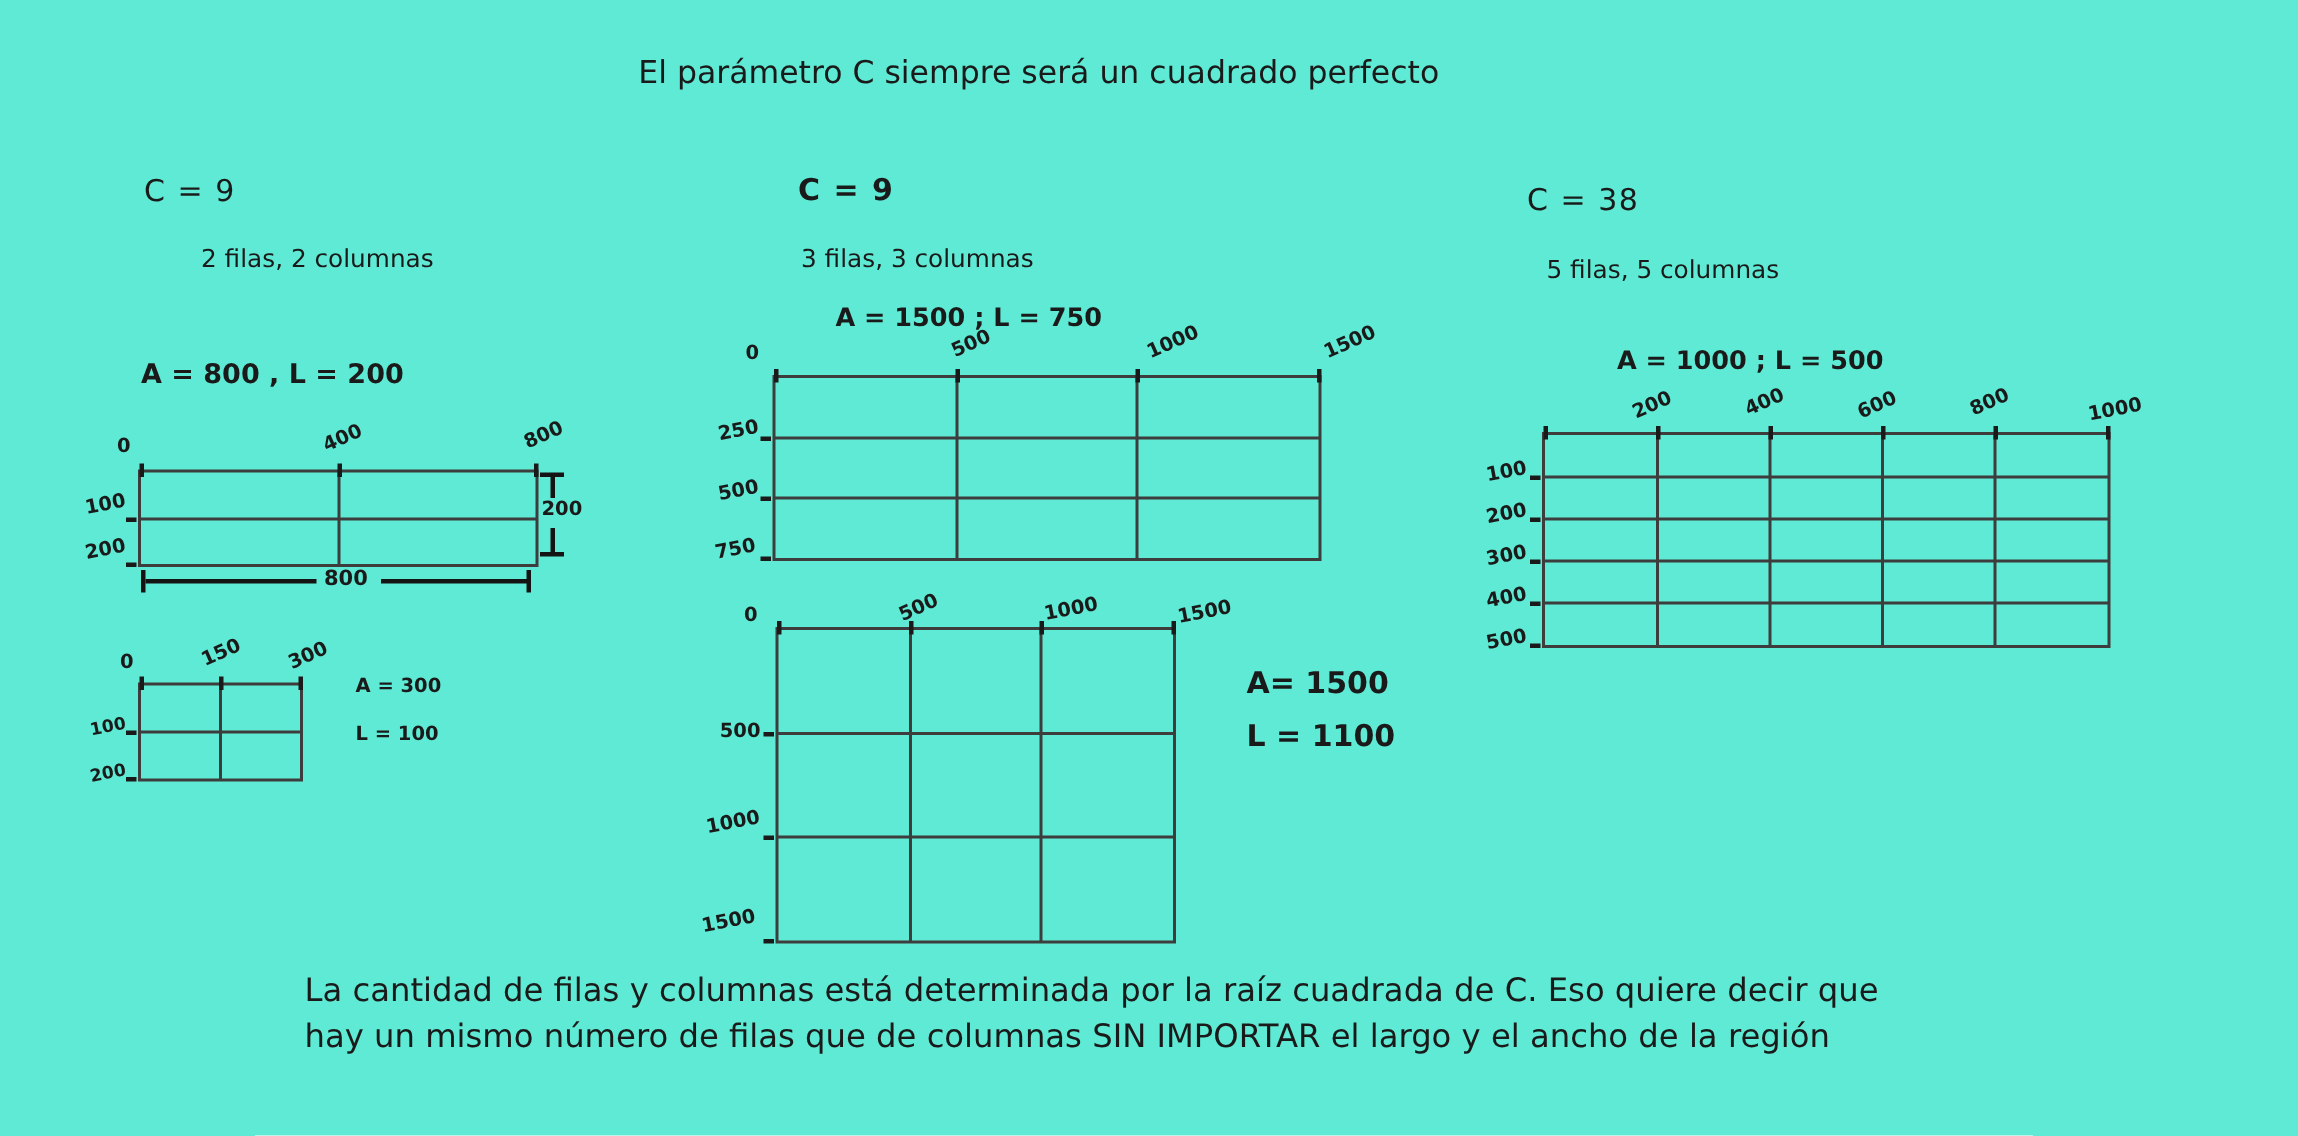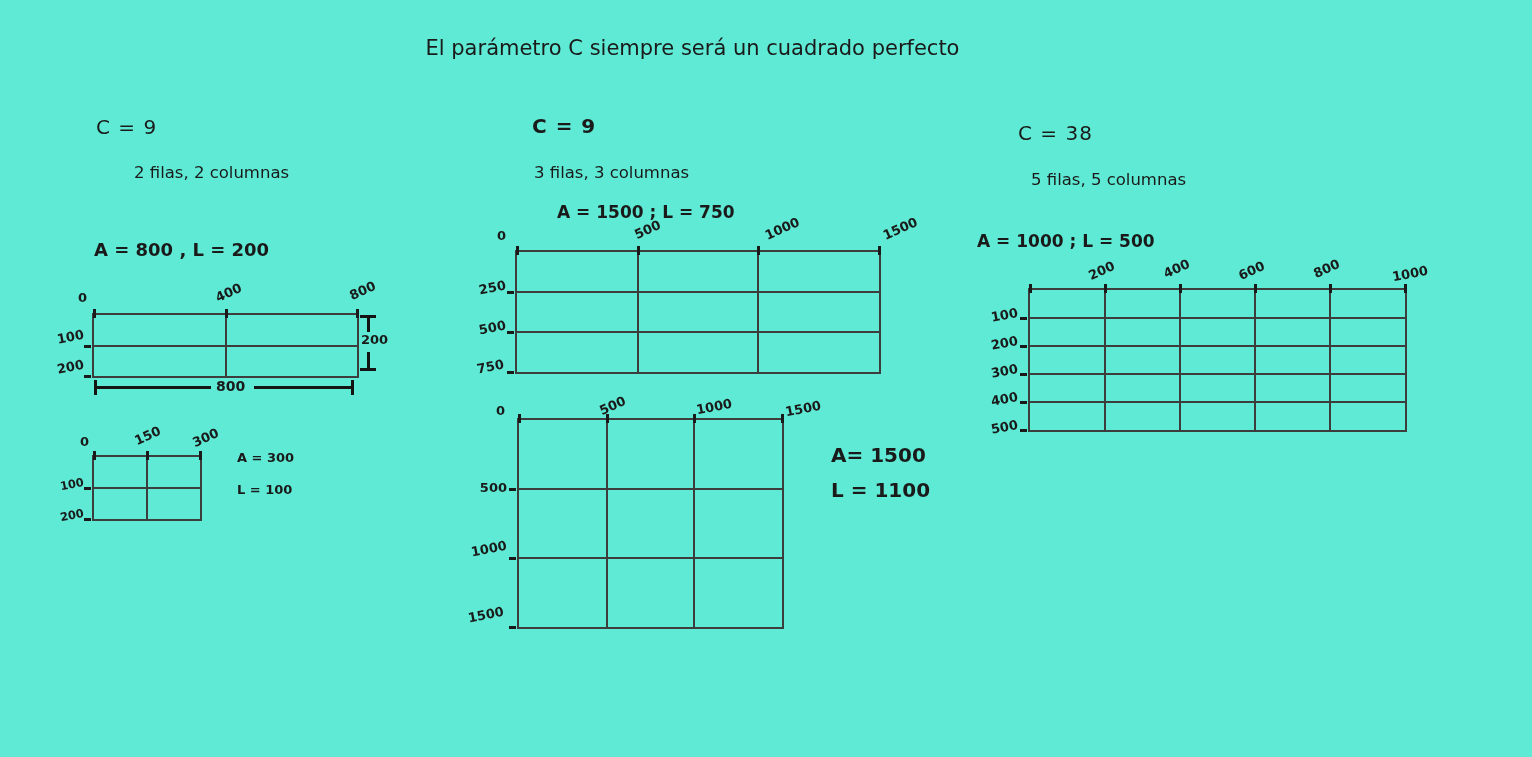--- a/index.html
+++ b/index.html
@@ -135,21 +135,21 @@
     <span class="tick tl" style="left:463px;top:480px;width:44px;">500</span>
     <span class="tick tl rot10" style="left:461px;top:542px;width:46px;">1000</span>
     <span class="tick tl rot10" style="left:458px;top:608px;width:46px;">1500</span>
     <div class="abs side-sm" style="left:831px;top:443px;">A= 1500</div>
     <div class="abs side-sm" style="left:831px;top:478px;">L = 1100</div>
   </div>
 
   <div>
     <div class="abs c-label" style="left:1018px;top:121px;">C = 38</div>
     <div class="abs dims" style="left:1031px;top:170px;">5 filas, 5 columnas</div>
-    <div class="abs params" style="left:977px;top:231px;">A = 1000  ;   L = 500</div>
+    <div class="abs params" style="left:1078px;top:231px;">A = 1000  ;   L = 500</div>
 
     <div class="grid" style="left:1028px;top:288px;width:375px;height:140px;">
         <div class="vline" style="left: 20%;"></div>
         <div class="vline" style="left: 40%;"></div>
         <div class="vline" style="left: 60%;"></div>
         <div class="vline" style="left: 80%;"></div>
         <div class="hline" style="top: 20%;"></div>
         <div class="hline" style="top: 40%;"></div>
         <div class="hline" style="top: 60%;"></div>
         <div class="hline" style="top: 80%;"></div>
@@ -170,14 +170,18 @@
     <span class="tick rot25" style="left:1238px;top:263px;">600</span>
     <span class="tick rot25" style="left:1313px;top:261px;">800</span>
     <span class="tick rot10" style="left:1392px;top:266px;">1000</span>
     <span class="tick tl rot10" style="left:984px;top:308px;width:34px;">100</span>
     <span class="tick tl rot10" style="left:984px;top:336px;width:34px;">200</span>
     <span class="tick tl rot10" style="left:984px;top:364px;width:34px;">300</span>
     <span class="tick tl rot10" style="left:984px;top:392px;width:34px;">400</span>
     <span class="tick tl rot10" style="left:984px;top:420px;width:34px;">500</span>
   </div>
 
+  <div class="abs footer" style="left:203px;top:645px;">
+    <div>La cantidad de filas y columnas está determinada por la raíz cuadrada de C. Eso quiere decir que</div>
+    <div>hay un mismo número de filas que de columnas SIN IMPORTAR el largo y el ancho de la región</div>
+  </div>
 
 </div>
 
 </body></html>

